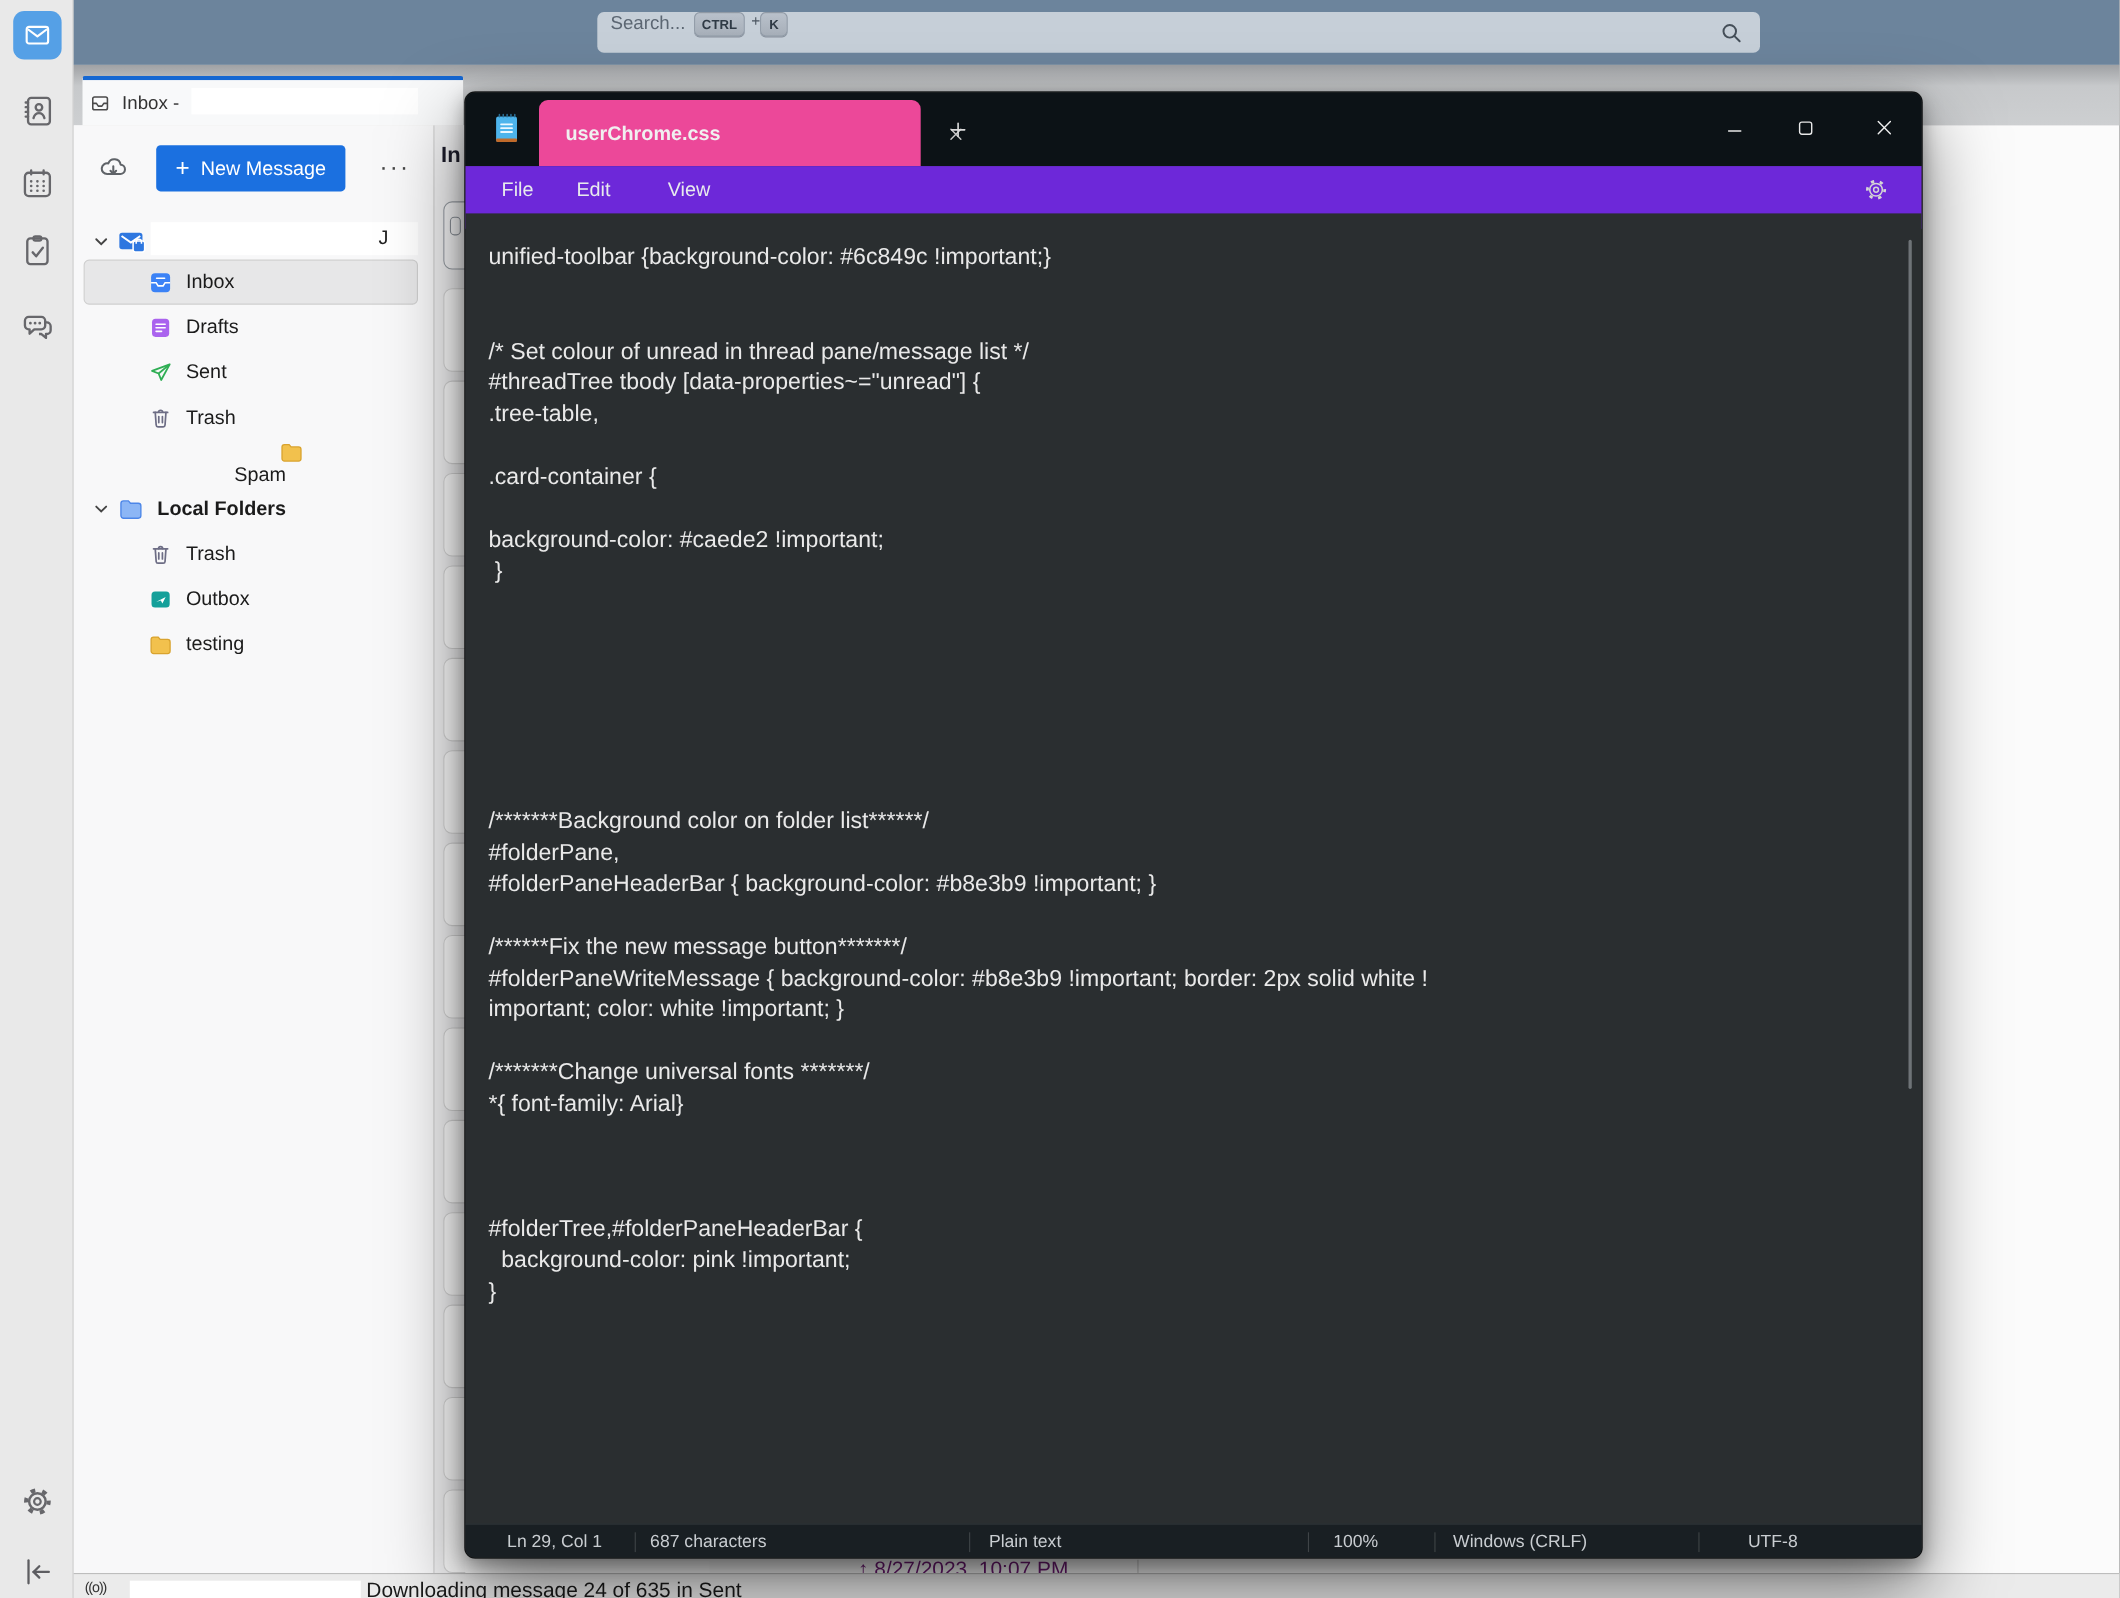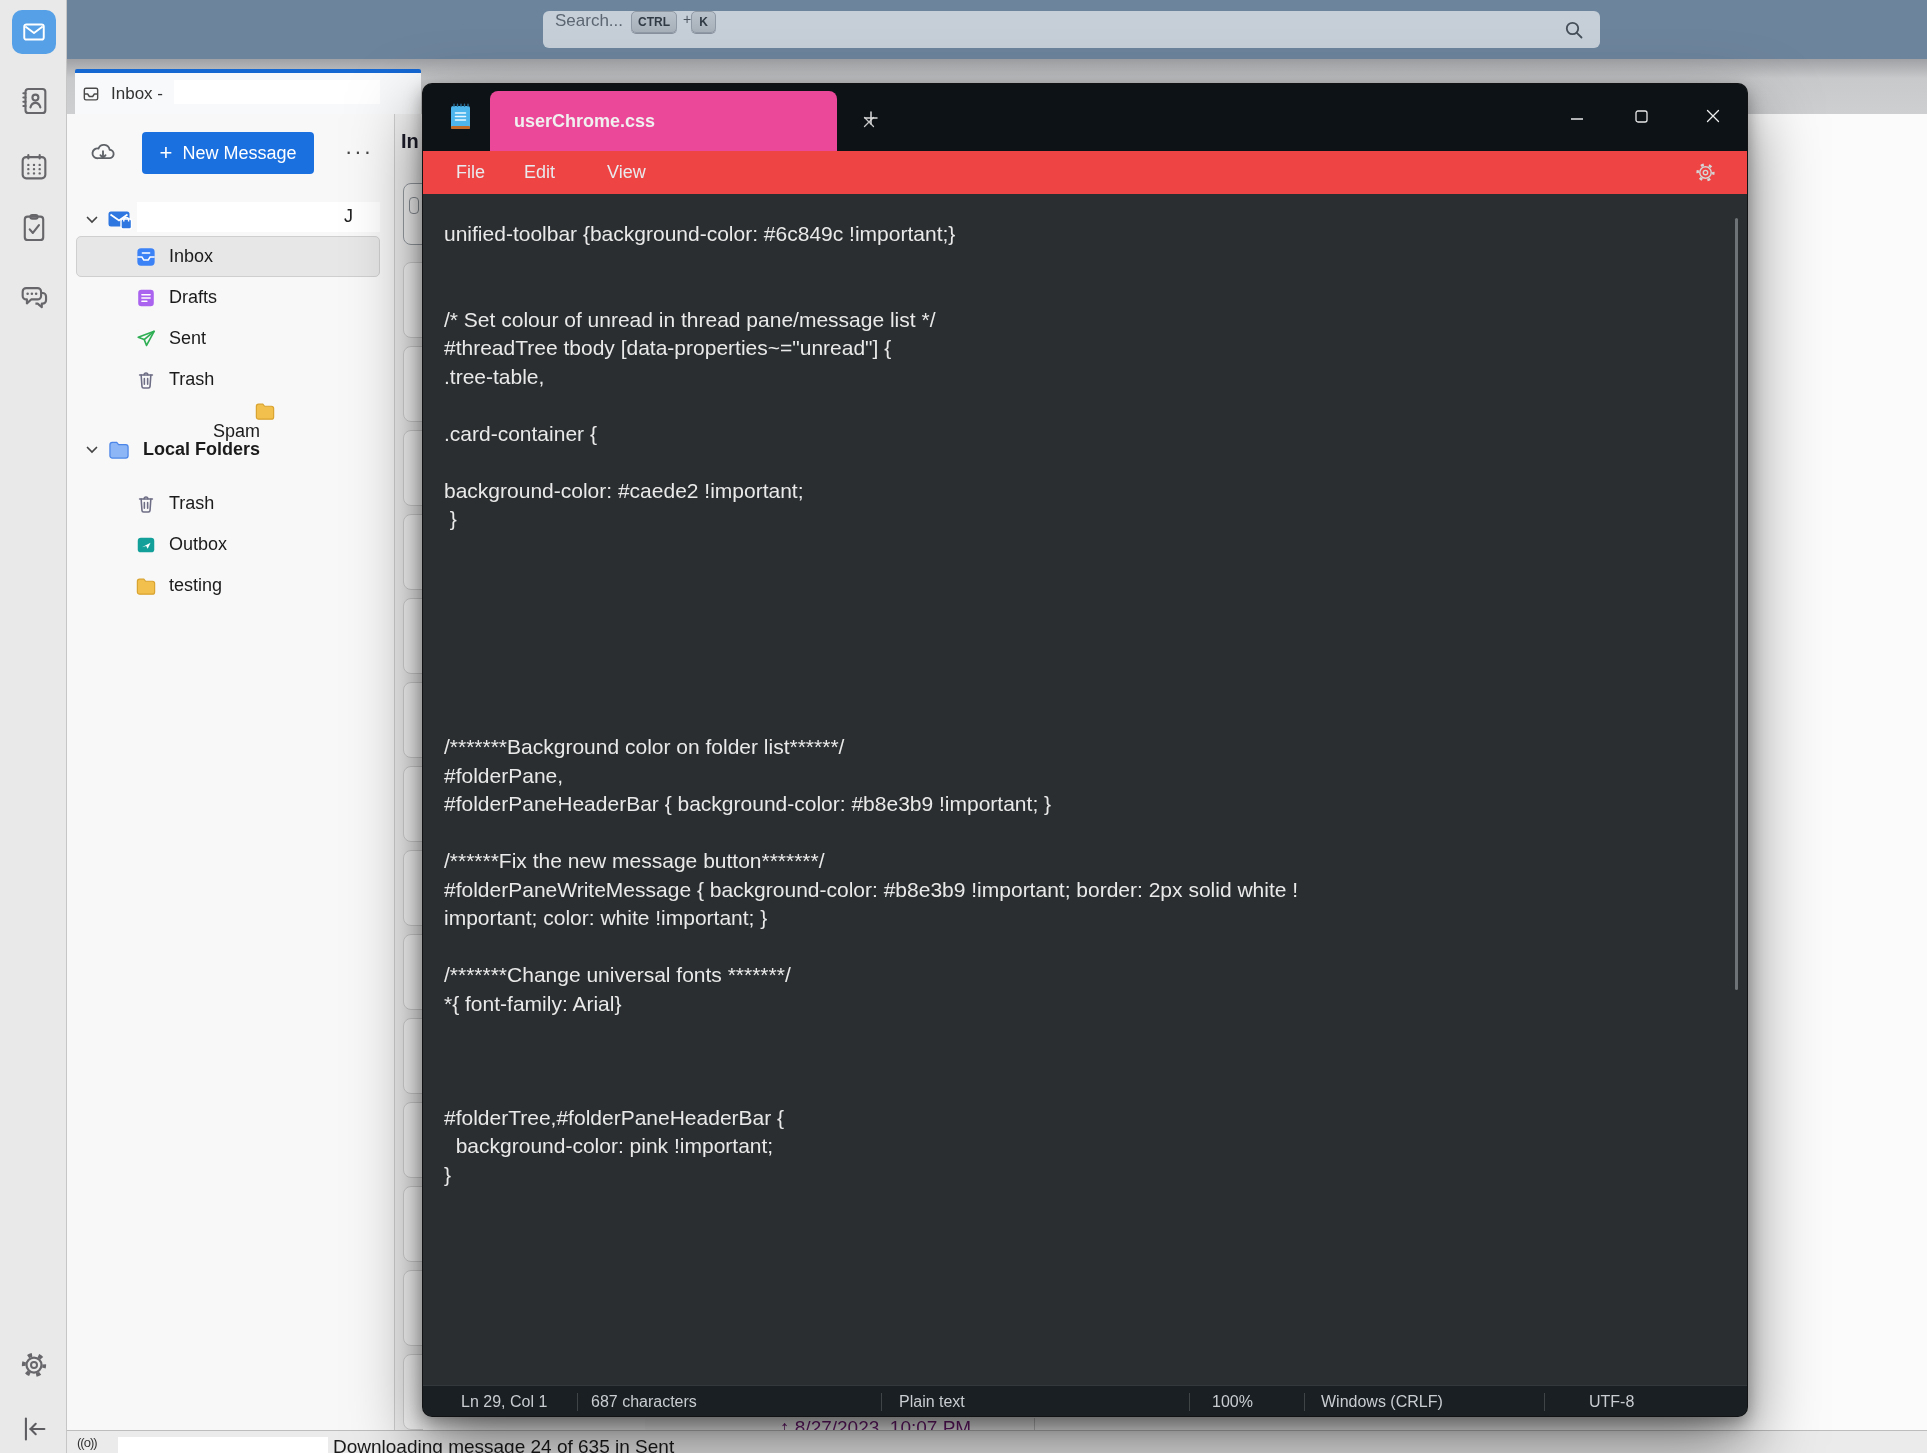--- a/index.html
+++ b/index.html
@@ -71,21 +71,21 @@
   #notepad{left:422px;top:83px;width:1326px;height:1334px;border-radius:10px;background:#2a2e30;
     box-shadow:0 30px 70px rgba(0,0,0,.5), 0 6px 18px rgba(0,0,0,.35);overflow:hidden;
     border:1px solid rgba(0,0,0,.6);}
   #np-title{position:absolute;left:0;top:0;width:100%;height:67px;background:#0c1216;}
   #np-tab{position:absolute;left:67px;top:7px;width:347px;height:60px;background:#ec4899;
     border-radius:8px 8px 0 0;display:flex;align-items:center;}
   #np-tab-label{color:#f0f0f0;font-size:18px;font-weight:600;margin-left:24px;}
   #np-tab-close{position:absolute;left:372px;top:24px;}
   #np-plus{position:absolute;left:440px;top:26px;}
   .np-ctl{position:absolute;top:30px;}
-  #np-menubar{position:absolute;left:0;top:67px;width:100%;height:57px;background:#ef4444;}
+  #np-menubar{position:absolute;left:0;top:67px;width:100%;height:57px;background:#6d28d9;}
   .menu-item{position:absolute;top:11px;color:#e8eaed;font-size:18px;}
   #np-gear{position:absolute;left:1271px;top:10px;}
   #np-editor{position:absolute;left:0;top:110px;width:100%;height:851px;background:#2a2e30;}
   #code{position:absolute;left:21px;top:26px;font-family:Liberation Sans, sans-serif;
     font-size:21px;line-height:28.5px;color:#e9e9e9;white-space:pre;}
   .cl{height:28.5px;}
   #np-scrollbar{position:absolute;left:1312px;top:134px;width:3px;height:772px;background:#6e7377;border-radius:2px;}
   #np-status{position:absolute;left:0;top:1301px;width:100%;height:32px;background:#191f23;border-top:1px solid #32383c;}
   .st{position:absolute;top:7px;font-size:16px;color:#c9cdd1;white-space:nowrap;}
   .st-div{position:absolute;top:7px;width:1px;height:18px;background:#3f4447;}
@@ -271,21 +271,21 @@
 
     <div class="f-row" style="top:287px;flex-direction:column;">
       <span class="ico-sub">
         <svg width="22" height="20" viewBox="0 0 24 22" fill="none">
             <path d="M2.5 6c0-1.4 1.1-2.5 2.5-2.5h4.6l2 2.3H19c1.4 0 2.5 1.1 2.5 2.5v9.2c0 1.4-1.1 2.5-2.5 2.5H5c-1.4 0-2.5-1.1-2.5-2.5V6z" fill="#f2c14d" stroke="#d9a32e" stroke-width="1.3"></path>
           </svg>
       </span>
       <span class="f-label">Spam</span>
     </div>
 
-    <div class="f-row" style="top:315px;">
+    <div class="f-row" style="top:328px;">
       <span class="chev">
         <svg width="14" height="12" viewBox="0 0 14 12" fill="none" stroke="#444" stroke-width="1.7" stroke-linecap="round">
             <path d="M2.5 3.5 7 8l4.5-4.5"></path>
           </svg>
       </span>
       <span class="ico-acct">
         <svg width="24" height="21" viewBox="0 0 24 22" fill="none">
             <path d="M2.5 6c0-1.4 1.1-2.5 2.5-2.5h4.6l2 2.3H19c1.4 0 2.5 1.1 2.5 2.5v9.2c0 1.4-1.1 2.5-2.5 2.5H5c-1.4 0-2.5-1.1-2.5-2.5V6z" fill="#8cb6f5" stroke="#4c86e8" stroke-width="1.3"></path>
           </svg>
       </span>

